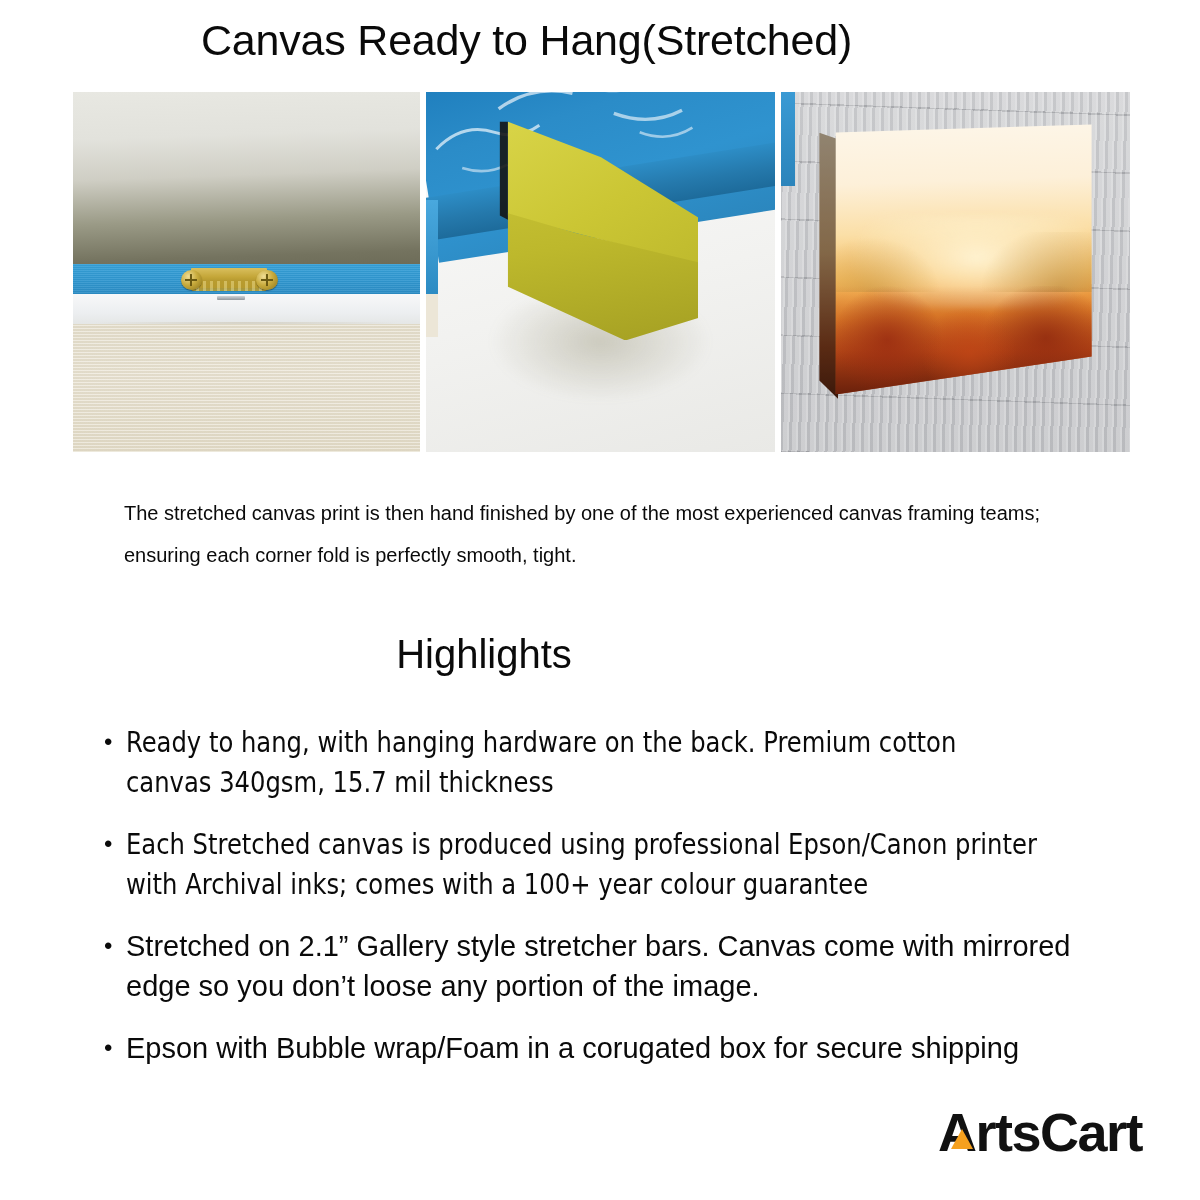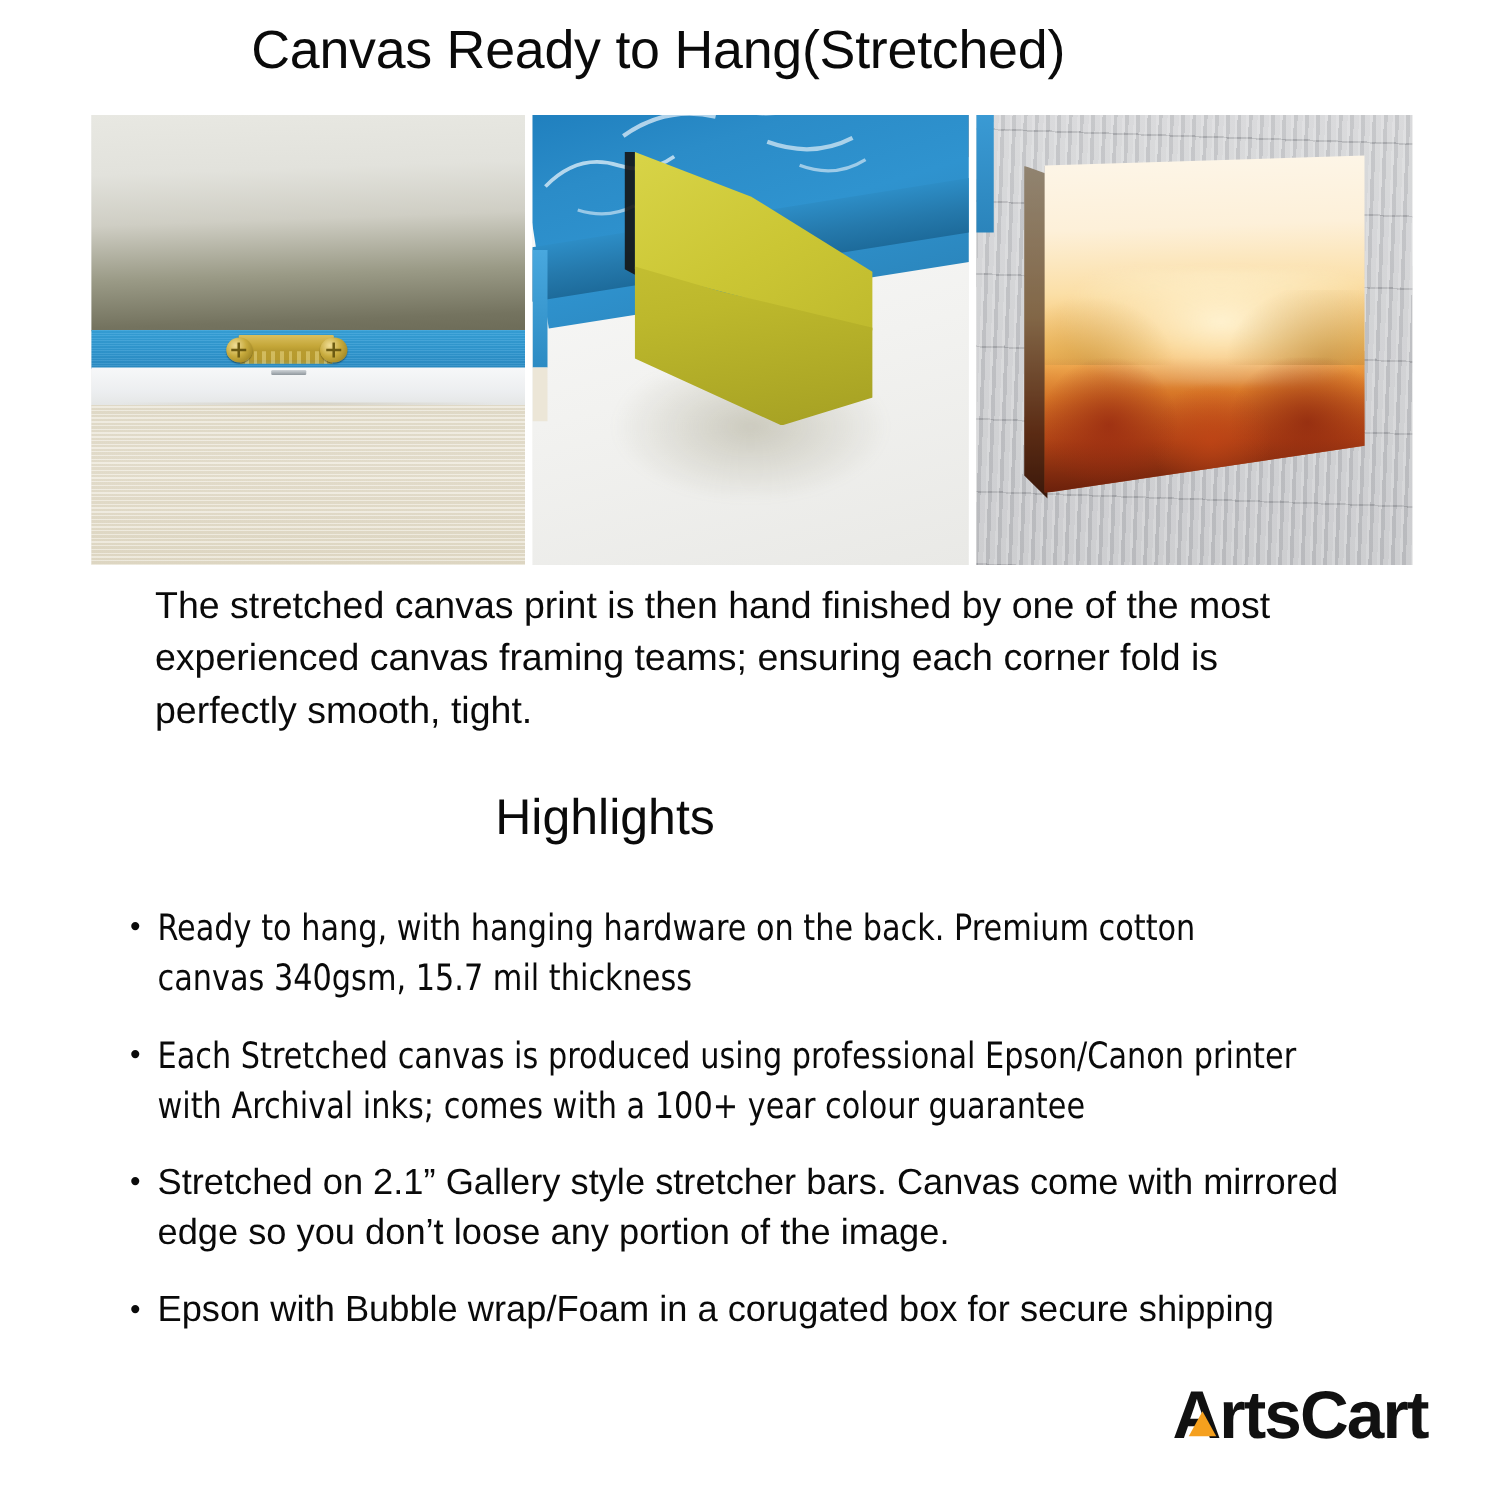--- a/index.html
+++ b/index.html
@@ -251,23 +251,23 @@
     width: 5.4%; height: 74%;
     clip-path: polygon(0% 0%, 100% 2.5%, 100% 100%, 0% 93%);
     background: linear-gradient(180deg, #c9b79c 0%, #b58f63 45%, #7e3c1c 80%, #51210e 100%);
     filter: brightness(.72);
   }
 
   
   .intro {
     position: absolute;
     left: 124px;
-    top: 464px;
+    top: 492px;
     width: 956px;
-    font-size: 30px;
+    font-size: 20px;
     line-height: 42px;
     font-weight: 400;
     color: #0a0a0a;
   }
 
   
   .highlights-heading {
     position: absolute;
     left: 0; top: 629px;
     width: 968px;

